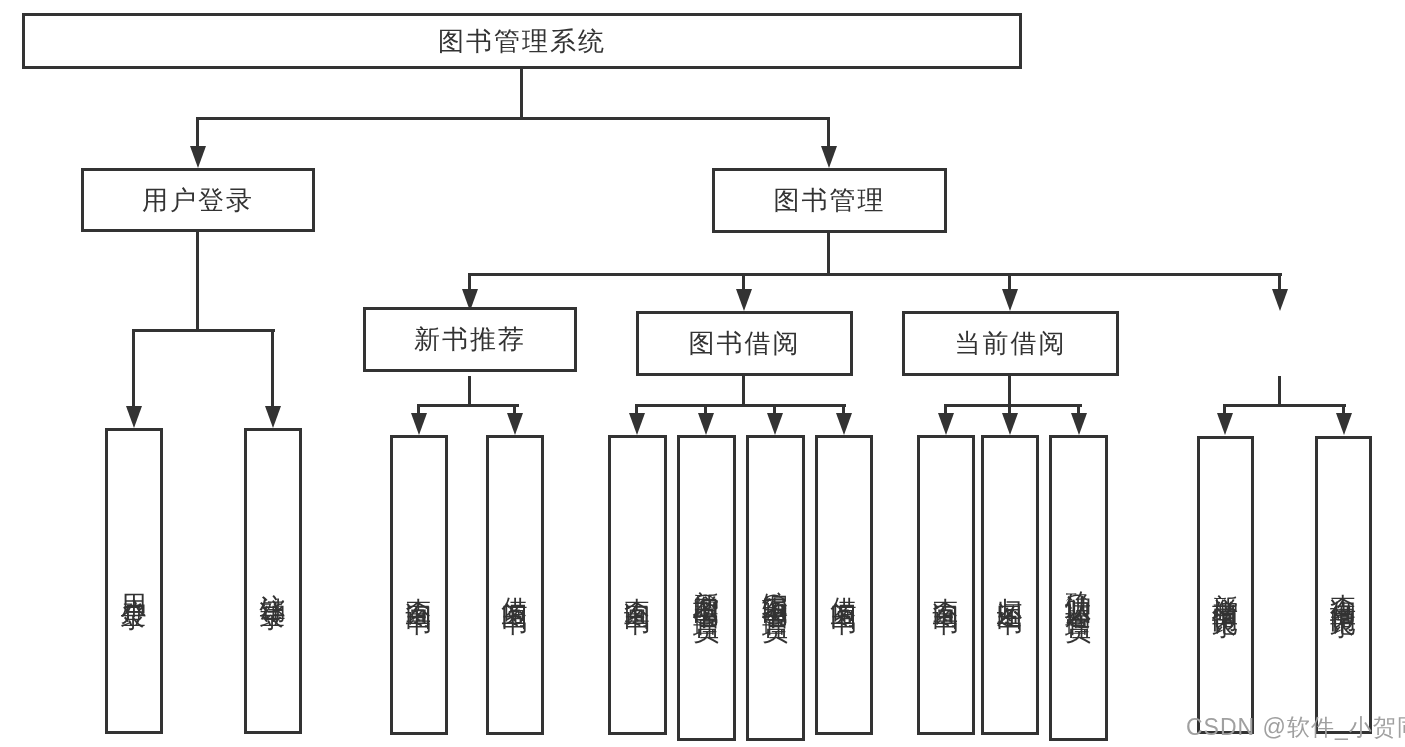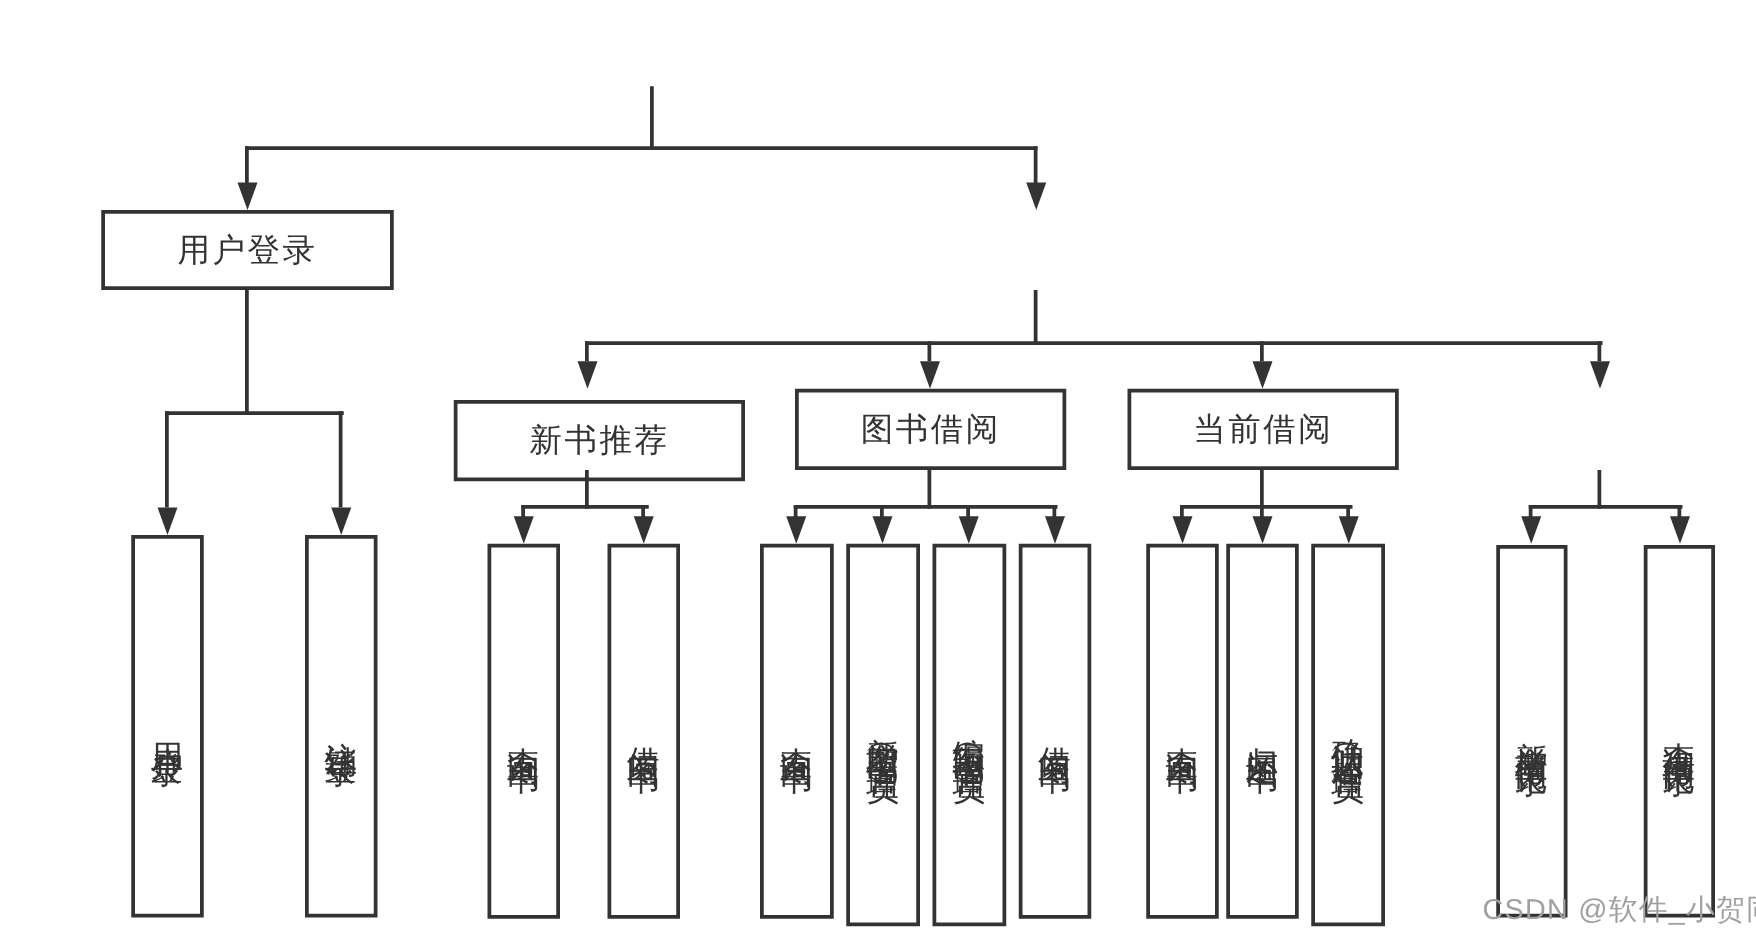--- a/index.html
+++ b/index.html
@@ -56,49 +56,51 @@
     font-size: 23px;
     letter-spacing: 1px;
     white-space: nowrap;
   }
 </style>
 </head>
 <body>
 
 <div class="canvas">
 
+  <div class="node" style="left:22px; top:13px; width:1000px; height:56px;">图书管理系统</div>
 
   <div class="line" style="left:520px; top:69px; width:3px; height:51px;"></div>
   <div class="line" style="left:196px; top:117px; width:634px; height:3px;"></div>
   <div class="line" style="left:196px; top:117px; width:3px; height:32px;"></div>
   <div class="line" style="left:827px; top:117px; width:3px; height:32px;"></div>
   <div class="arrow" style="left:190px; top:146px;"></div>
   <div class="arrow" style="left:821px; top:146px;"></div>
 
   <div class="node" style="left:81px; top:168px; width:234px; height:64px;">用户登录</div>
+  <div class="node" style="left:712px; top:168px; width:235px; height:65px;">图书管理</div>
 
   <div class="line" style="left:196px; top:232px; width:3px; height:99px;"></div>
   <div class="line" style="left:132px; top:329px; width:143px; height:3px;"></div>
   <div class="line" style="left:132px; top:329px; width:3px; height:77px;"></div>
   <div class="line" style="left:271px; top:329px; width:3px; height:77px;"></div>
   <div class="arrow" style="left:126px; top:406px;"></div>
   <div class="arrow" style="left:265px; top:406px;"></div>
 
   <div class="line" style="left:827px; top:232px; width:3px; height:44px;"></div>
   <div class="line" style="left:468px; top:273px; width:814px; height:3px;"></div>
   <div class="line" style="left:468px; top:273px; width:3px; height:16px;"></div>
   <div class="line" style="left:742px; top:273px; width:3px; height:16px;"></div>
   <div class="line" style="left:1008px; top:273px; width:3px; height:16px;"></div>
   <div class="line" style="left:1278px; top:273px; width:3px; height:16px;"></div>
   <div class="arrow" style="left:462px; top:289px;"></div>
   <div class="arrow" style="left:736px; top:289px;"></div>
   <div class="arrow" style="left:1002px; top:289px;"></div>
   <div class="arrow" style="left:1272px; top:289px;"></div>
 
-  <div class="node" style="left:363px; top:320px; width:233px; height:65px;">新书推荐</div>
+  <div class="node" style="left:363px; top:307px; width:214px; height:65px;">新书推荐</div>
   <div class="node" style="left:902px; top:311px; width:217px; height:65px;">当前借阅</div>
   <div class="node" style="left:636px; top:311px; width:217px; height:65px;">图书借阅</div>
 
   <div class="line" style="left:468px; top:376px; width:3px; height:31px;"></div>
   <div class="line" style="left:417px; top:404px; width:102px; height:3px;"></div>
   <div class="line" style="left:417px; top:404px; width:3px; height:11px;"></div>
   <div class="line" style="left:513px; top:404px; width:3px; height:11px;"></div>
   <div class="arrow" style="left:411px; top:413px;"></div>
   <div class="arrow" style="left:507px; top:413px;"></div>
 

